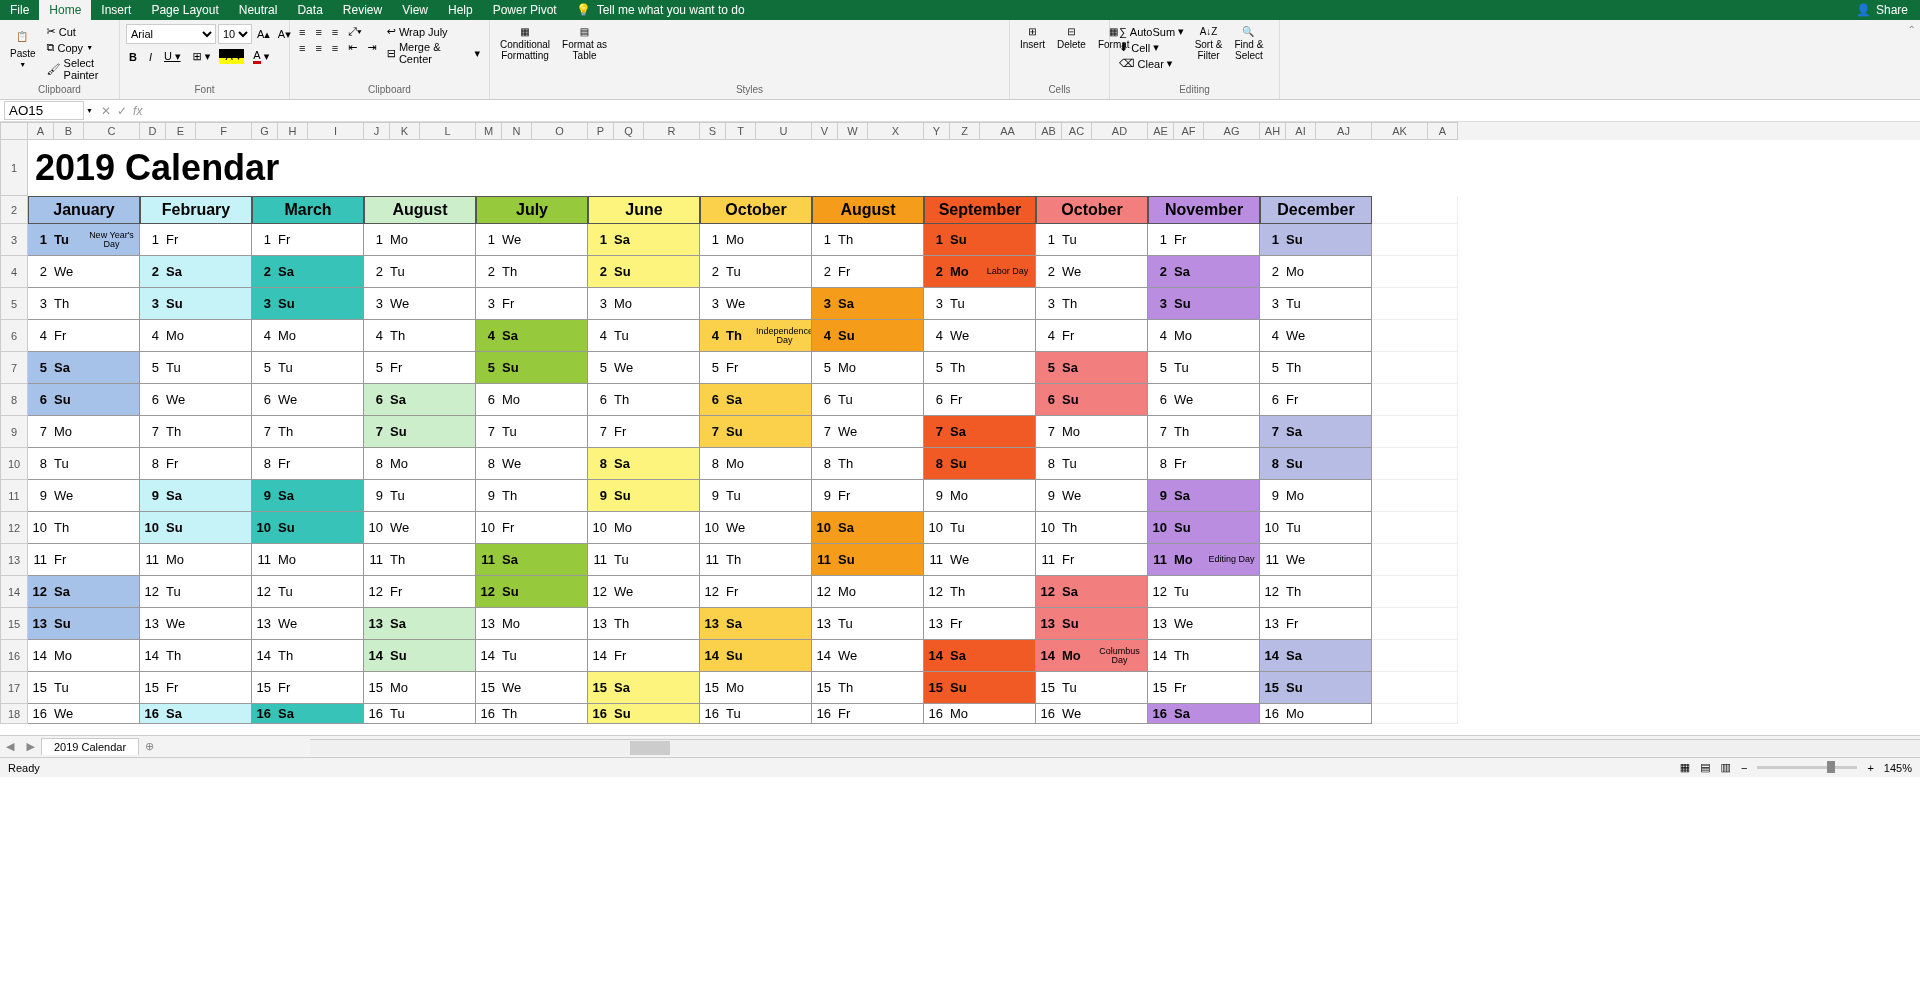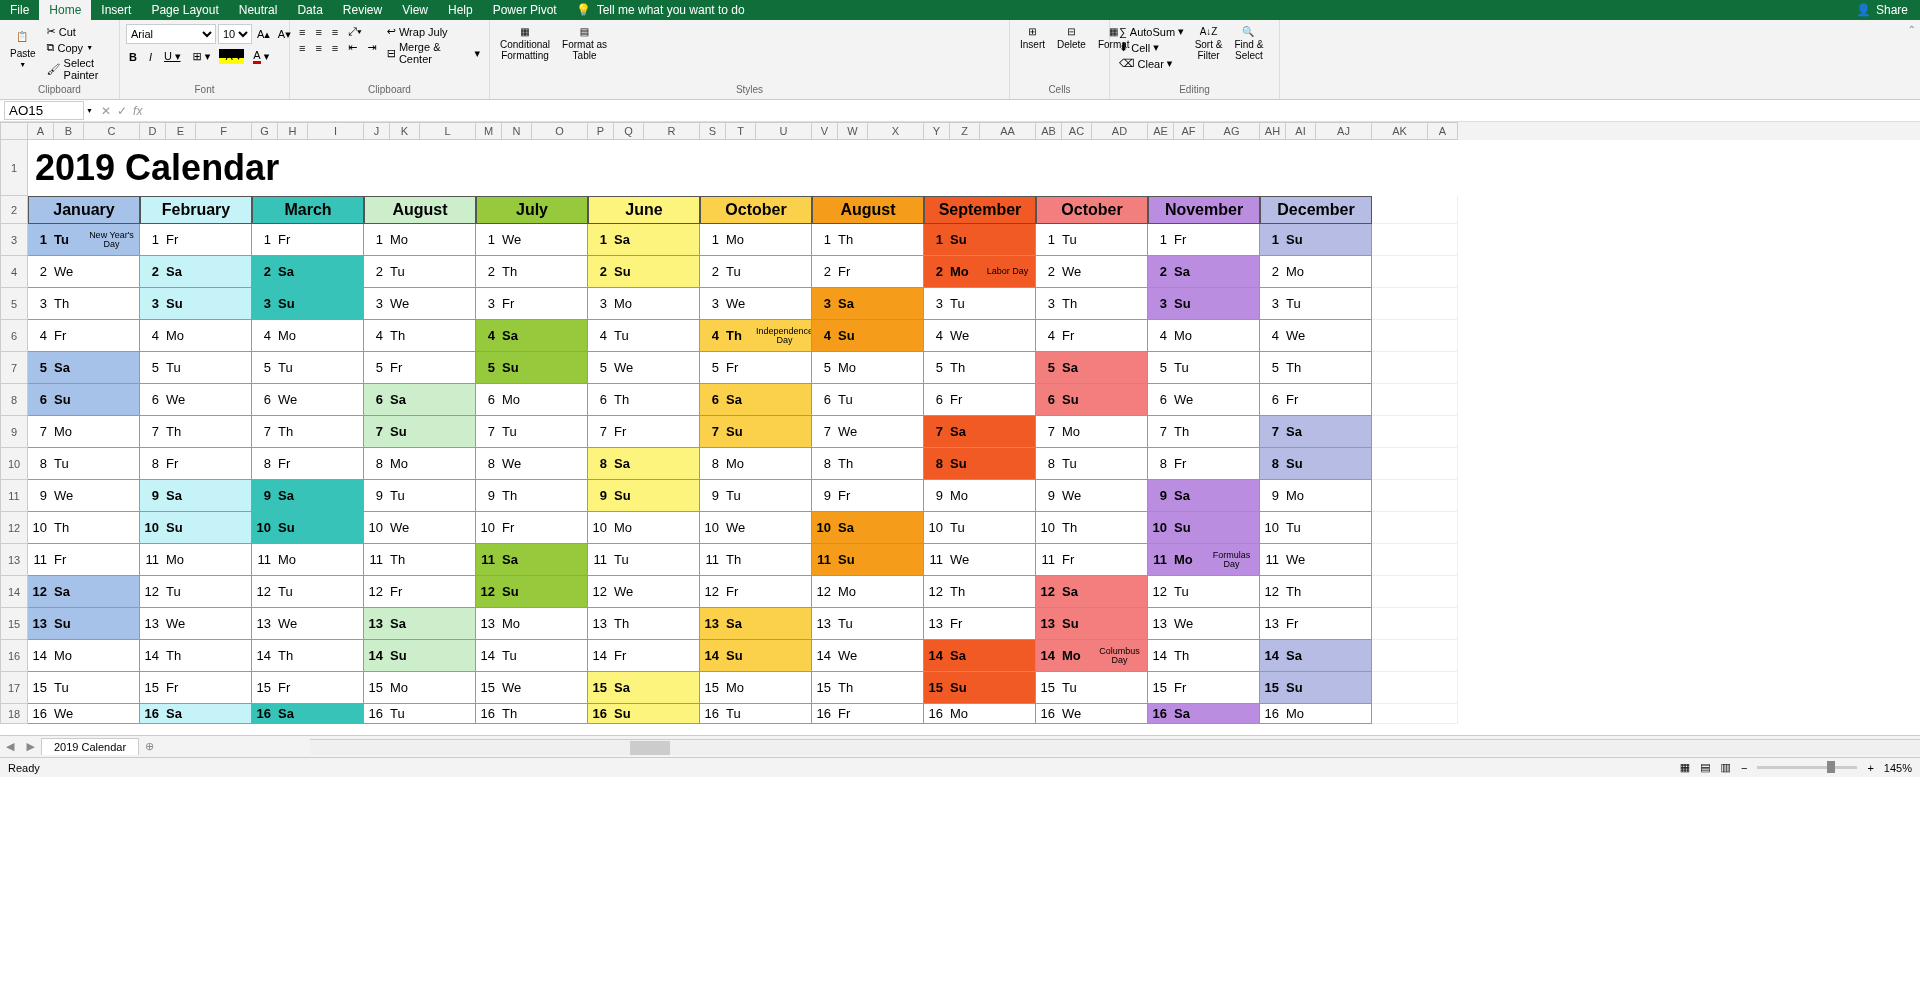--- a/index.html
+++ b/index.html
@@ -1489,21 +1489,21 @@
       <div class="cell" style="width:56px;height:32px;background:#fff;border-left:none">
         <span class="day-note"></span>
       </div>
       <div class="cell" style="width:26px;height:32px;background:#ba8de0;border-right:none">
         <span class="day-num bold">11</span>
       </div>
       <div class="cell" style="width:30px;height:32px;background:#ba8de0;border-left:none;border-right:none">
         <span class="day-name bold">Mo</span>
       </div>
       <div class="cell" style="width:56px;height:32px;background:#ba8de0;border-left:none">
-        <span class="day-note">Formulas Day</span>
+        <span class="day-note">Editing Day</span>
       </div>
       <div class="cell" style="width:26px;height:32px;background:#fff;border-right:none">
         <span class="day-num ">11</span>
       </div>
       <div class="cell" style="width:30px;height:32px;background:#fff;border-left:none;border-right:none">
         <span class="day-name ">We</span>
       </div>
       <div class="cell" style="width:56px;height:32px;background:#fff;border-left:none">
         <span class="day-note"></span>
       </div>

